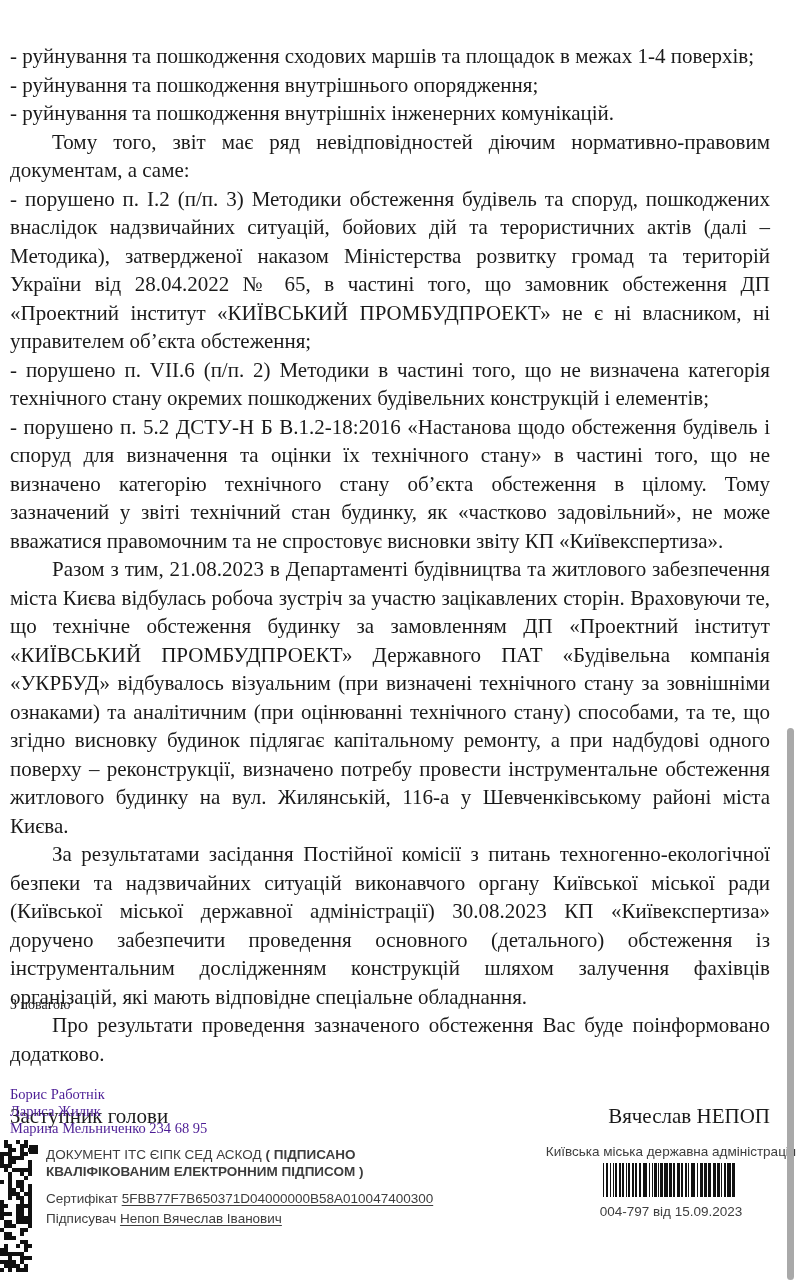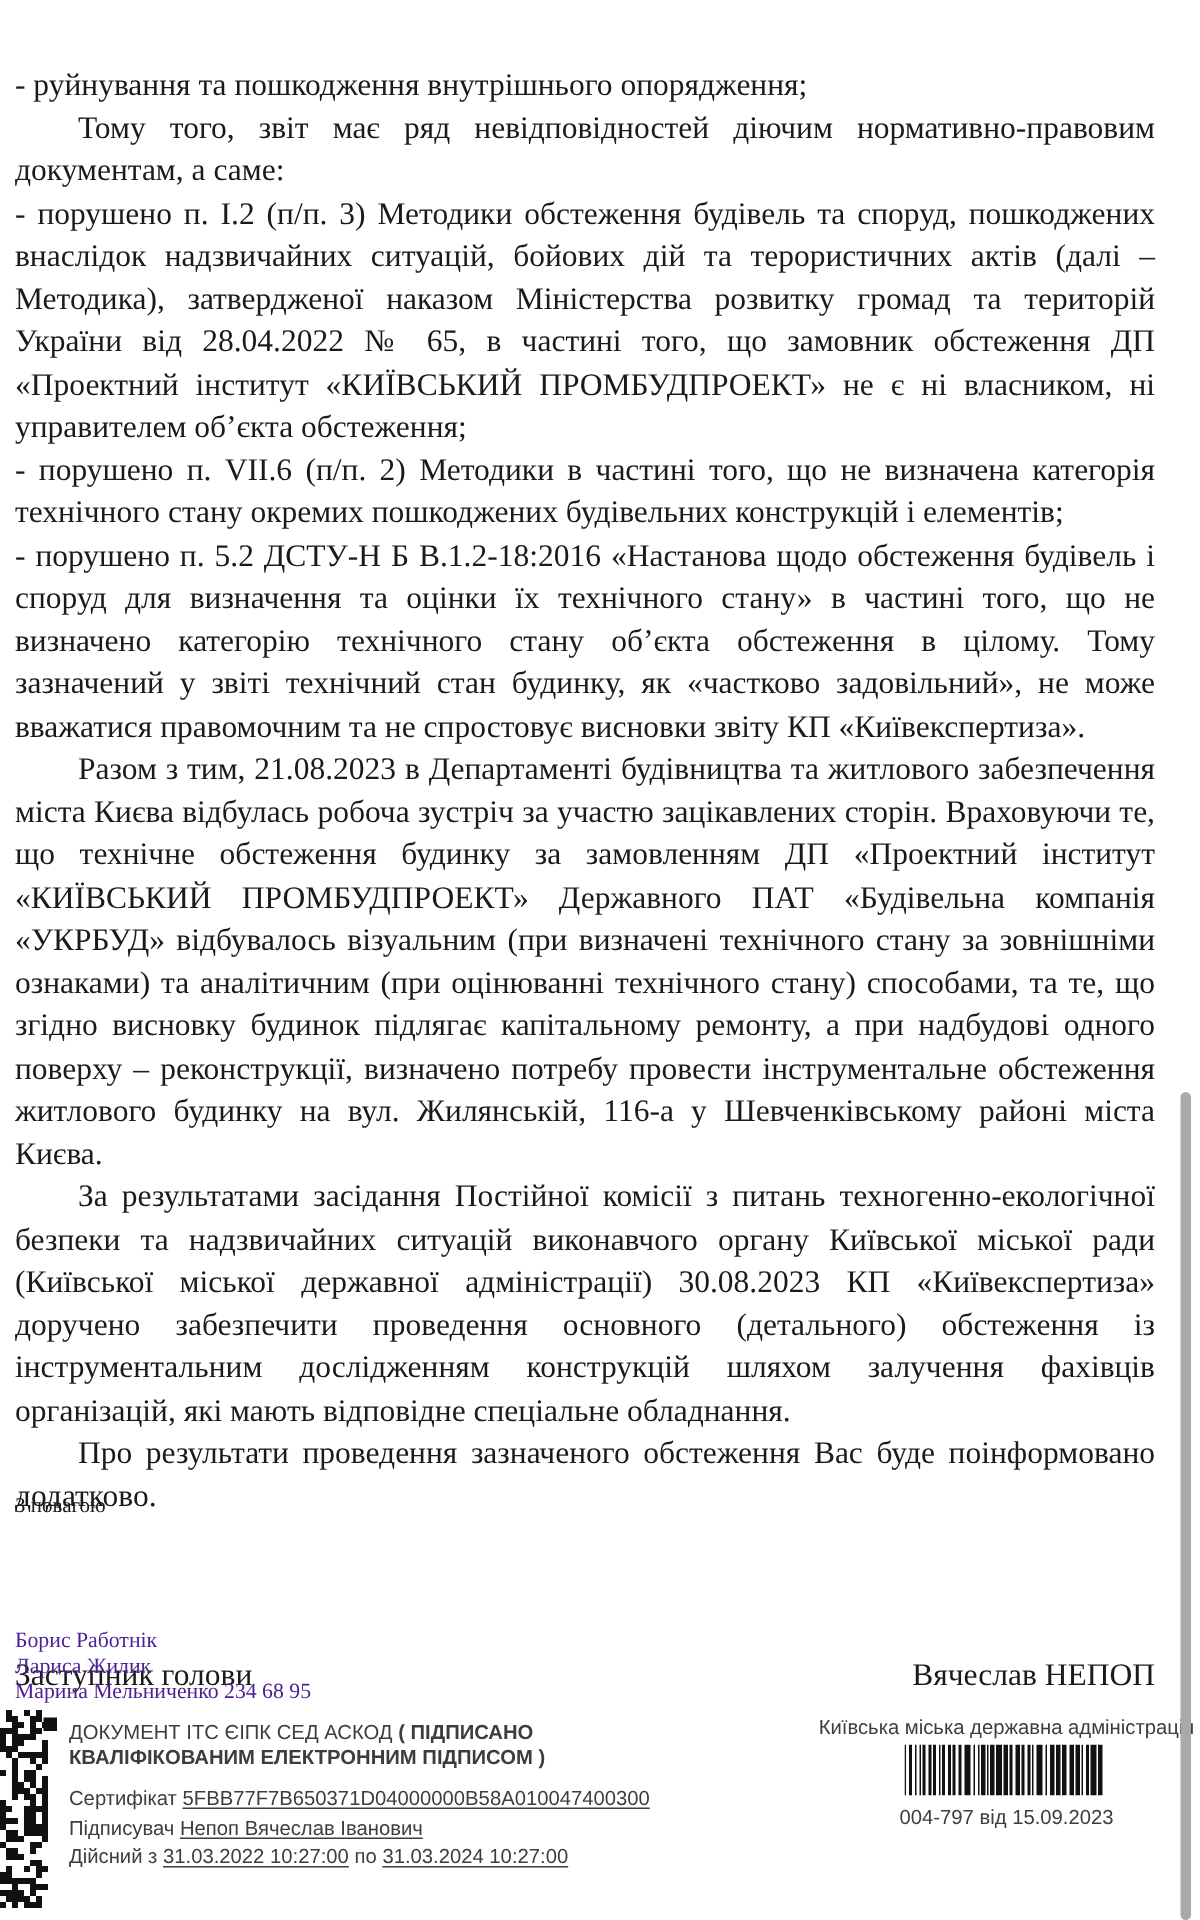--- a/index.html
+++ b/index.html
@@ -24,21 +24,23 @@
   .reg{position:absolute;right:2px;top:6px;width:254px;text-align:center;font-size:13.5px;line-height:16px}
   .reg .barcode-wrap{margin:3px auto 7px;width:136px;height:34px}
   .scrollbar-thumb{position:absolute;left:787px;top:728px;width:7px;height:552px;background:#a9a9a9;border-radius:4px}
 </style>
 </head>
 <body>
 
 <div>
 
   <div class="body-text">
+    <p class="para hang">- руйнування та пошкодження сходових маршів та площадок в межах 1-4 поверхів;</p>
     <p class="para">- руйнування та пошкодження внутрішнього опорядження;</p>
+    <p class="para">- руйнування та пошкодження внутрішніх інженерних комунікацій.</p>
     <p class="para indent">Тому того, звіт має ряд невідповідностей діючим нормативно-правовим документам, а саме:</p>
     <p class="para">- порушено п. І.2 (п/п. 3) Методики обстеження будівель та споруд, пошкоджених внаслідок надзвичайних ситуацій, бойових дій та терористичних актів (далі – Методика), затвердженої наказом Міністерства розвитку громад та територій України від 28.04.2022 № 65, в частині того, що замовник обстеження ДП «Проектний інститут «КИЇВСЬКИЙ ПРОМБУДПРОЕКТ» не є ні власником, ні управителем об’єкта обстеження;</p>
     <p class="para">- порушено п. VII.6 (п/п. 2) Методики в частині того, що не визначена категорія технічного стану окремих пошкоджених будівельних конструкцій і елементів;</p>
     <p class="para">- порушено п. 5.2 ДСТУ-Н Б В.1.2-18:2016 «Настанова щодо обстеження будівель і споруд для визначення та оцінки їх технічного стану» в частині того, що не визначено категорію технічного стану об’єкта обстеження в цілому. Тому зазначений у звіті технічний стан будинку, як «частково задовільний», не може вважатися правомочним та не спростовує висновки звіту КП «Київекспертиза».</p>
     <p class="para indent">Разом з тим, 21.08.2023 в Департаменті будівництва та житлового забезпечення міста Києва відбулась робоча зустріч за участю зацікавлених сторін. Враховуючи те, що технічне обстеження будинку за замовленням ДП «Проектний інститут «КИЇВСЬКИЙ ПРОМБУДПРОЕКТ» Державного ПАТ «Будівельна компанія «УКРБУД» відбувалось візуальним (при визначені технічного стану за зовнішніми ознаками) та аналітичним (при оцінюванні технічного стану) способами, та те, що згідно висновку будинок підлягає капітальному ремонту, а при надбудові одного поверху – реконструкції, визначено потребу провести інструментальне обстеження житлового будинку на вул. Жилянській, 116-а у Шевченківському районі міста Києва.</p>
     <p class="para indent">За результатами засідання Постійної комісії з питань техногенно-екологічної безпеки та надзвичайних ситуацій виконавчого органу Київської міської ради (Київської міської державної адміністрації) 30.08.2023 КП «Київекспертиза» доручено забезпечити проведення основного (детального) обстеження із інструментальним дослідженням конструкцій шляхом залучення фахівців організацій, які мають відповідне спеціальне обладнання.</p>
     <p class="para indent">Про результати проведення зазначеного обстеження Вас буде поінформовано додатково.</p>
   </div>
 
   <div class="closing">З повагою</div>
@@ -203,26 +205,20 @@
         <b>( ПІДПИСАНО КВАЛІФІКОВАНИМ ЕЛЕКТРОННИМ ПІДПИСОМ )</b>
       </div>
       <div class="stamp-line">
         <span>Сертифікат</span>
         <span class="u">5FBB77F7B650371D04000000B58A010047400300</span>
       </div>
       <div class="stamp-line">
         <span>Підписувач</span>
         <span class="u">Непоп Вячеслав Іванович</span>
       </div>
-      <div class="stamp-line">
-        <span>Дійсний з</span>
-        <span class="u">31.03.2022 10:27:00</span>
-        <span>по</span>
-        <span class="u">31.03.2024 10:27:00</span>
-      </div>
     </div>
 
     <div class="reg">
       <div>Київська міська державна адміністрація</div>
       <div class="barcode-wrap">
         <svg id="barcode" width="136" height="34" viewBox="0 0 136 34">
             <rect x="0" y="0" width="1" height="34" fill="#111"></rect>
             <rect x="3" y="0" width="2" height="34" fill="#111"></rect>
             <rect x="7" y="0" width="1" height="34" fill="#111"></rect>
             <rect x="10" y="0" width="1" height="34" fill="#111"></rect>

